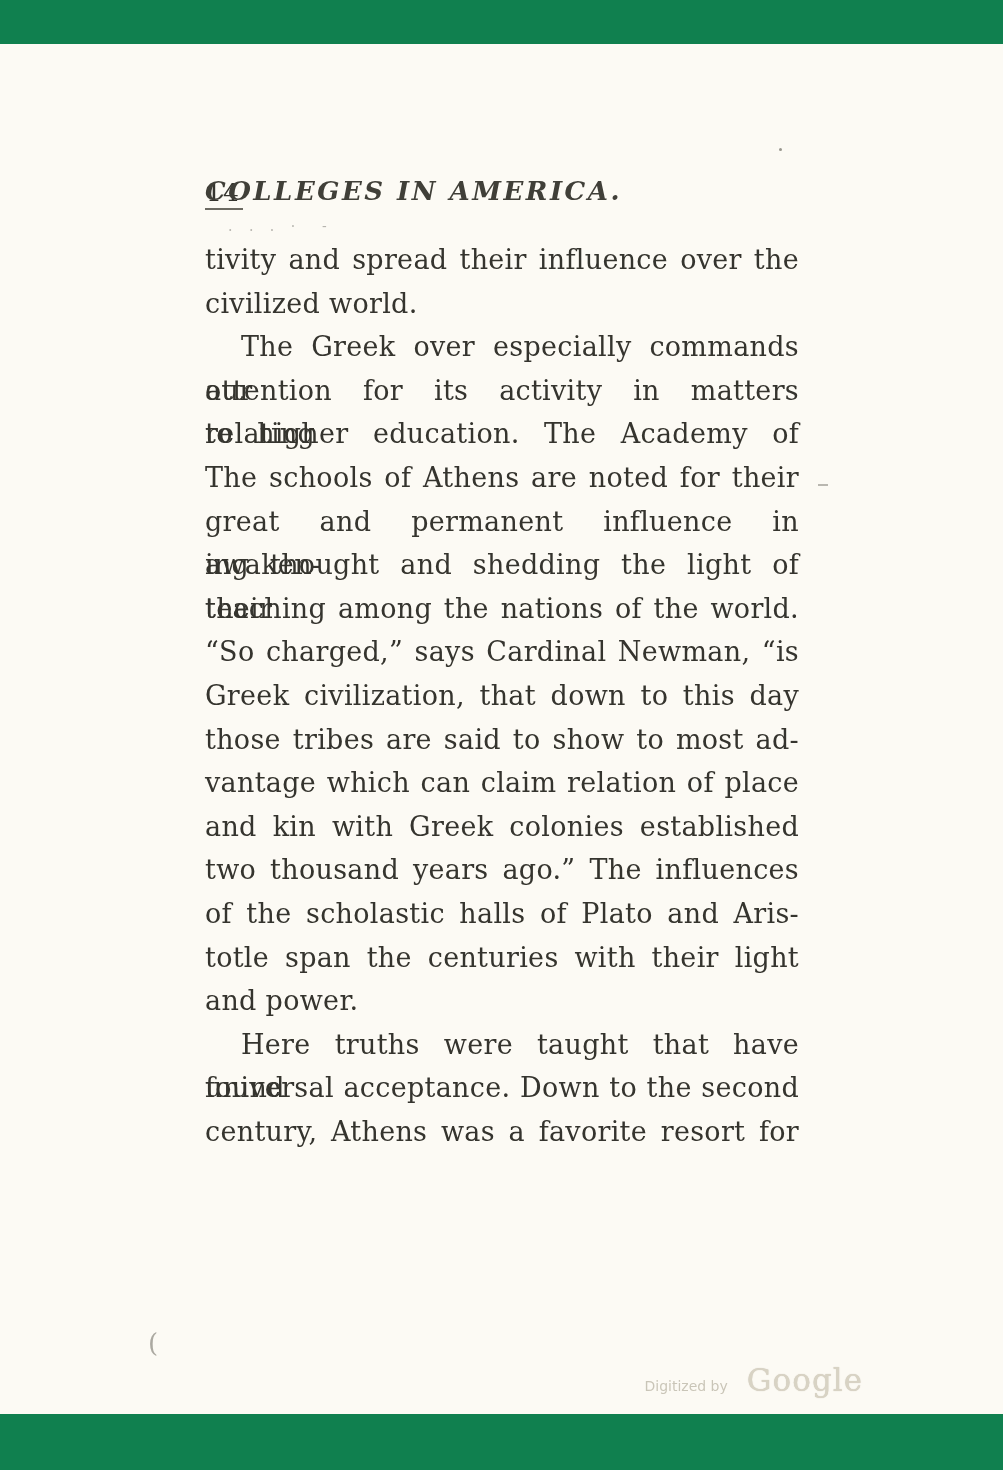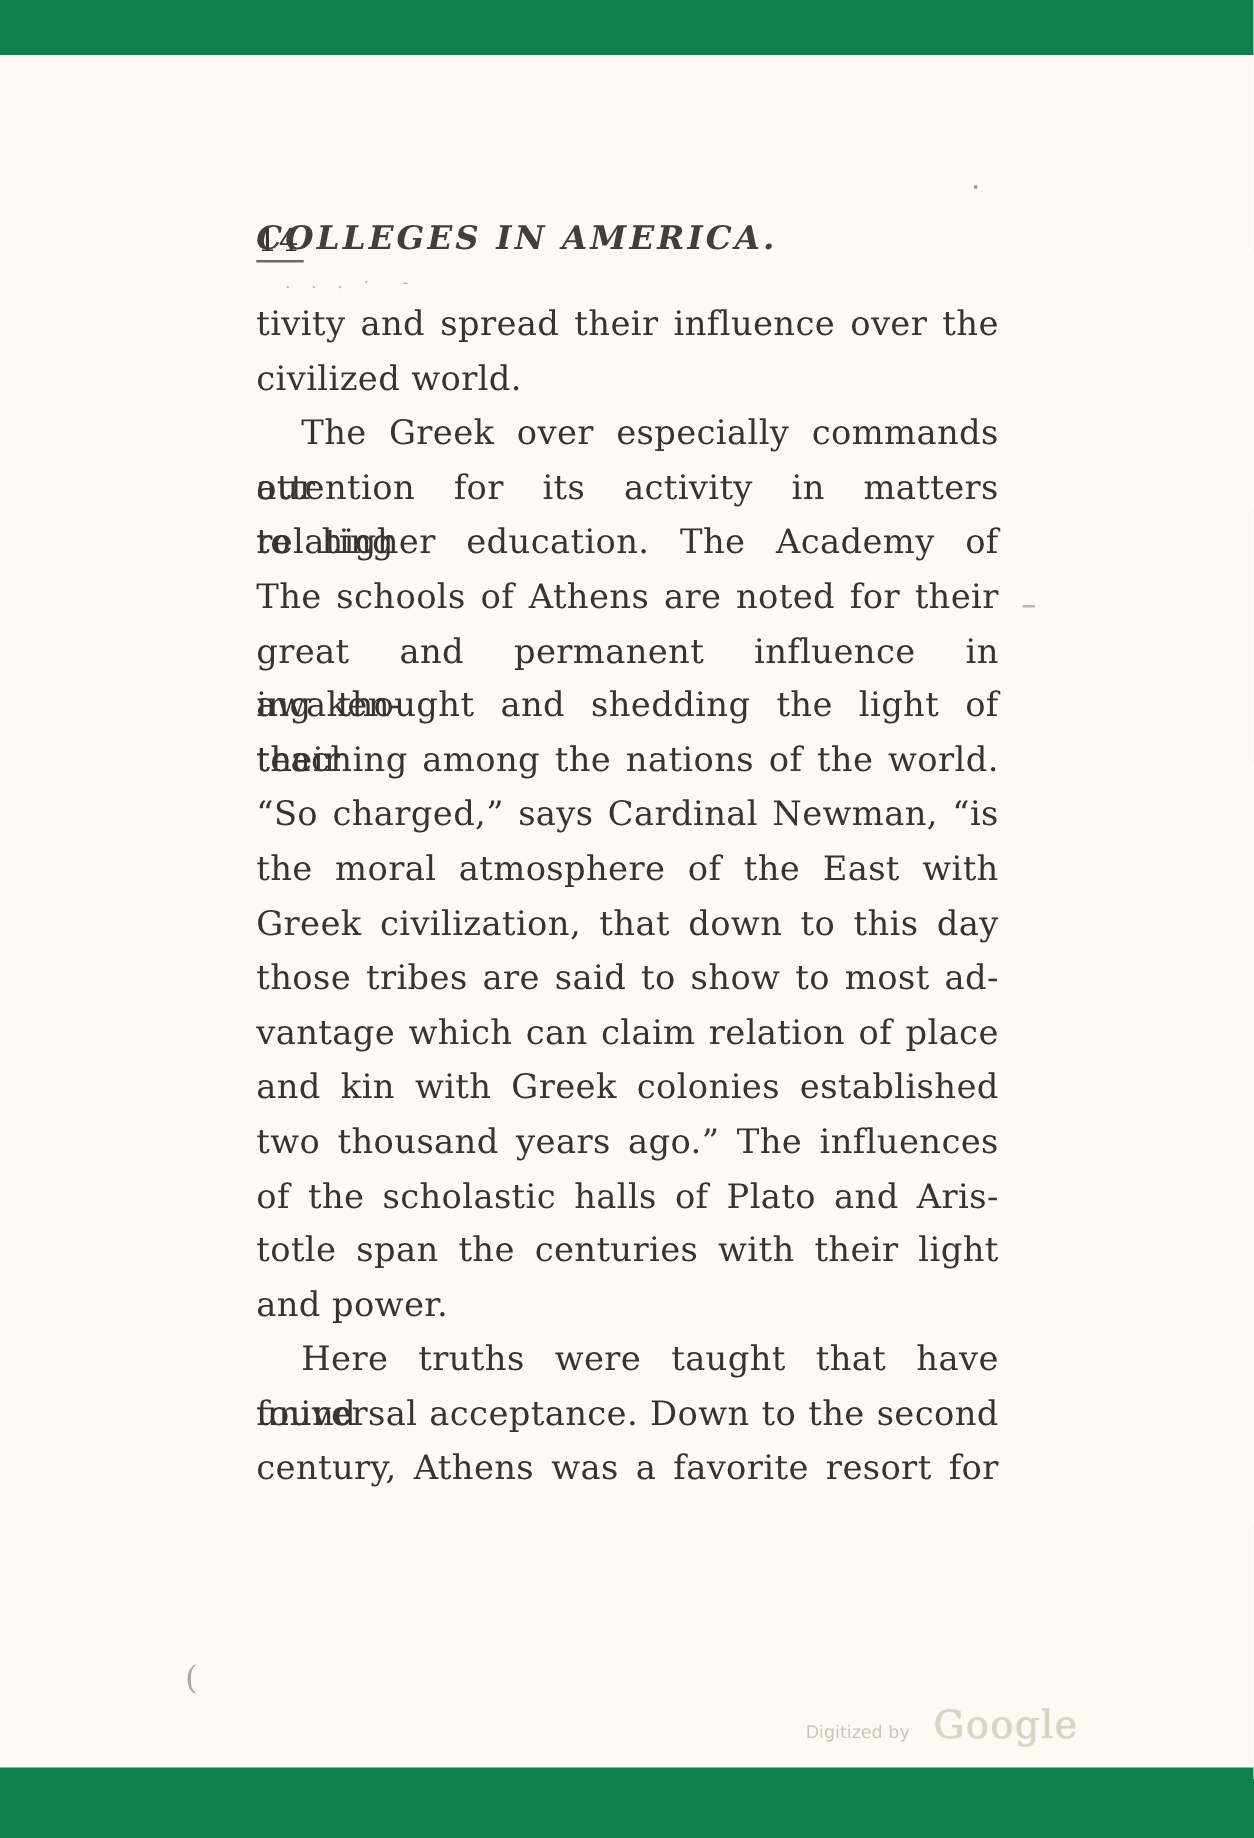--- a/index.html
+++ b/index.html
@@ -149,21 +149,20 @@
         <div class="line just">tivity and spread their influence over the</div>
         <div class="line">civilized world.</div>
         <div class="line just indent">The Greek over especially commands our</div>
         <div class="line just">attention for its activity in matters relating</div>
         <div class="line just">to higher education. The Academy of</div>
         <div class="line just">The schools of Athens are noted for their</div>
         <div class="line just">great and permanent influence in awaken-</div>
         <div class="line just">ing thought and shedding the light of their</div>
         <div class="line just">teaching among the nations of the world.</div>
         <div class="line just">“So charged,” says Cardinal Newman, “is</div>
-        <div class="line just">the moral atmosphere of the East with</div>
         <div class="line just">Greek civilization, that down to this day</div>
         <div class="line just">those tribes are said to show to most ad-</div>
         <div class="line just">vantage which can claim relation of place</div>
         <div class="line just">and kin with Greek colonies established</div>
         <div class="line just">two thousand years ago.”  The influences</div>
         <div class="line just">of the scholastic halls of Plato and Aris-</div>
         <div class="line just">totle span the centuries with their light</div>
         <div class="line">and power.</div>
         <div class="line just indent">Here truths were taught that have found</div>
         <div class="line just">universal acceptance.  Down to the second</div>

